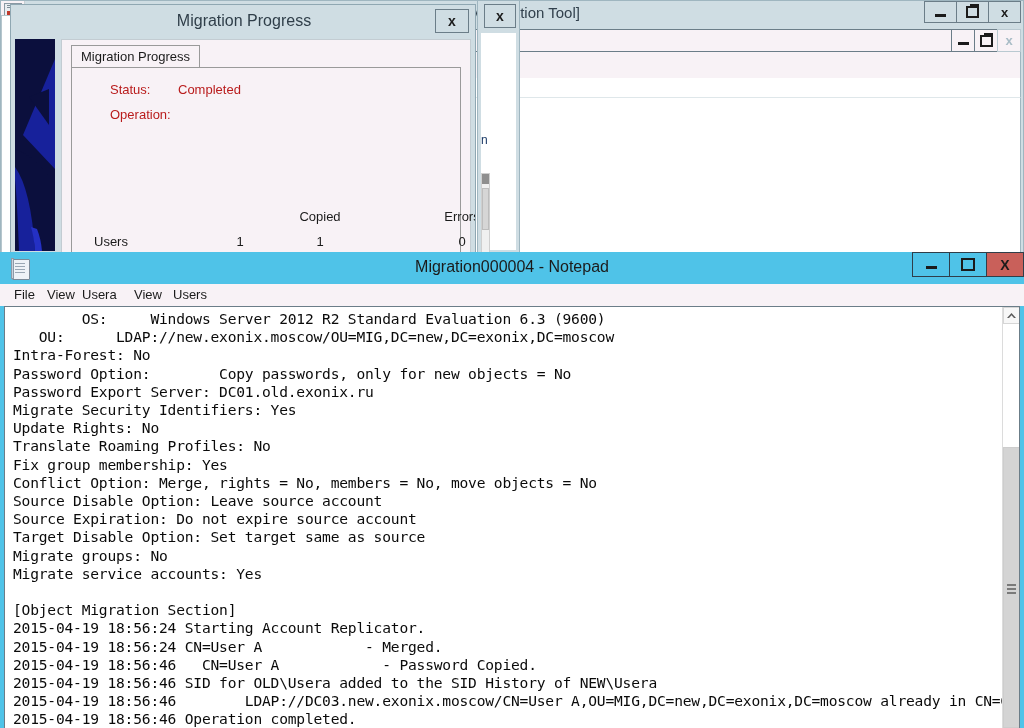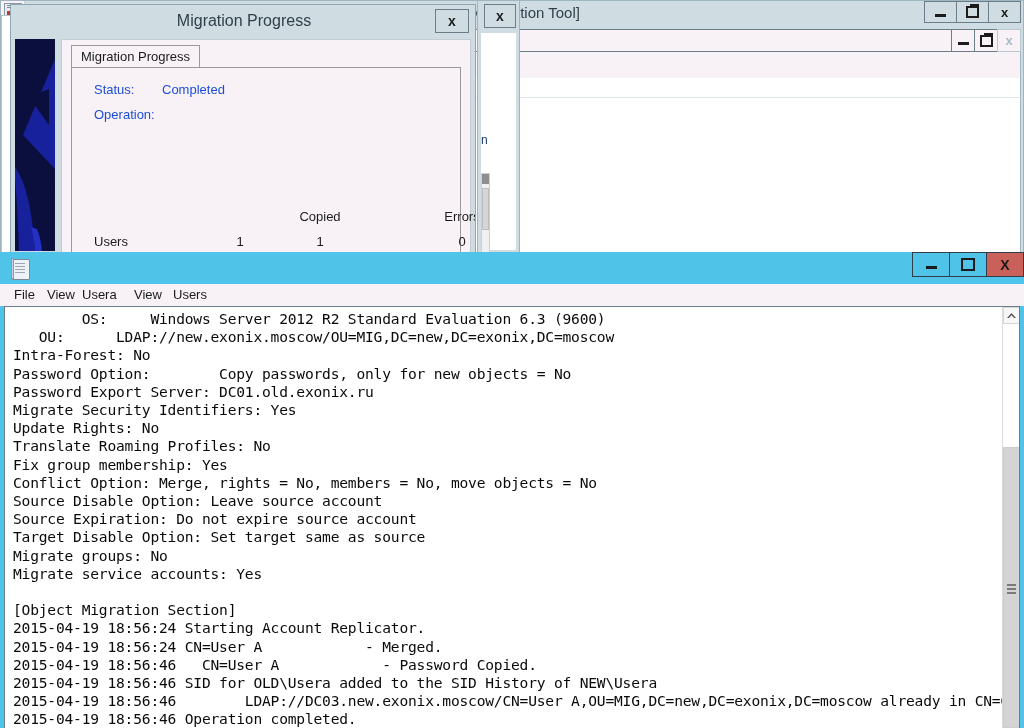--- a/index.html
+++ b/index.html
@@ -181,21 +181,21 @@
   .mp-tab {
     position:absolute; left: 9px; top: 5px; height: 22px; padding: 3px 9px 0 9px;
     background:#f8f2f6; border:1px solid #9a9a9a; border-bottom:none;
     font-size:13px; color:#1b1b1b; box-sizing:border-box; z-index:3;
     font-family:"Liberation Sans", sans-serif;
   }
   .mp-tabpane {
     position:absolute; left: 9px; top: 27px; right: 9px; bottom: -40px;
     border:1px solid #9a9a9a; background:#f8f2f6; box-sizing:border-box;
   }
-  .mp-row { position:absolute; font-size:13px; color:#1d4ed8; font-family:"Liberation Sans", sans-serif; white-space:nowrap;}
+  .mp-row { position:absolute; font-size:13px; color:#b91c1c; font-family:"Liberation Sans", sans-serif; white-space:nowrap;margin-left:16px;}
   .mp-stat-label { left: 22px; }
   .mp-stat-value { left: 90px; }
   .mp-th { position:absolute; font-size:13px; color:#1b1b1b; text-align:center; font-family:"Liberation Sans", sans-serif; }
   .mp-td { position:absolute; font-size:13px; color:#1b1b1b; text-align:center; font-family:"Liberation Sans", sans-serif; }
   .mp-rowname { position:absolute; left: 22px; font-size:13px; color:#1b1b1b; font-family:"Liberation Sans", sans-serif;}
 
   
   .np-window {
     position: absolute; left: 0px; top: 252px; width: 1024px; height: 476px;
     background: #4fc3e8;
@@ -354,20 +354,21 @@
         <div class="mp-td" style="left: 208px; width: 80px; top: 166px;">1</div>
         <div class="mp-td" style="left: 350px; width: 80px; top: 166px;">0</div>
 
       </div>
     </div>
   </div>
 
   <div class="np-window">
     <div class="np-titlebar">
       <span class="np-icon"></span>
+      <div class="np-title">Migration000004 - Notepad</div>
       <div class="np-controls">
         <div class="np-btn">
           <span class="glyph-min"></span>
         </div>
         <div class="np-btn">
           <span class="glyph-maxbox"></span>
         </div>
         <div class="np-btn close">
           <span style="font-size:14px;font-weight:bold;color:#1b1b1b;">X</span>
         </div>

